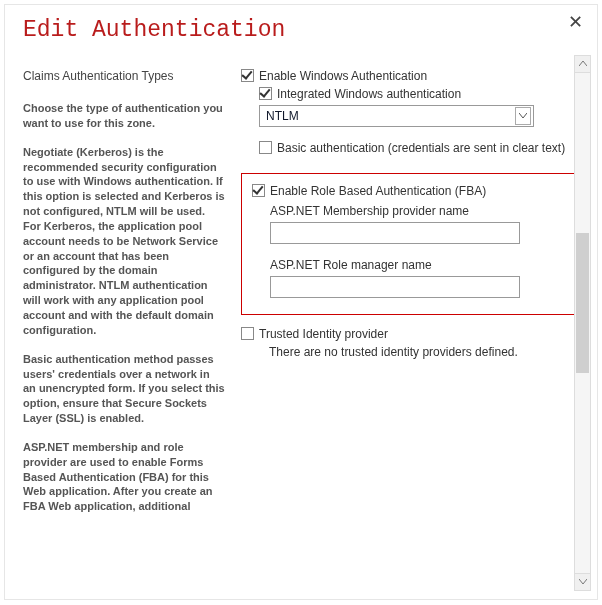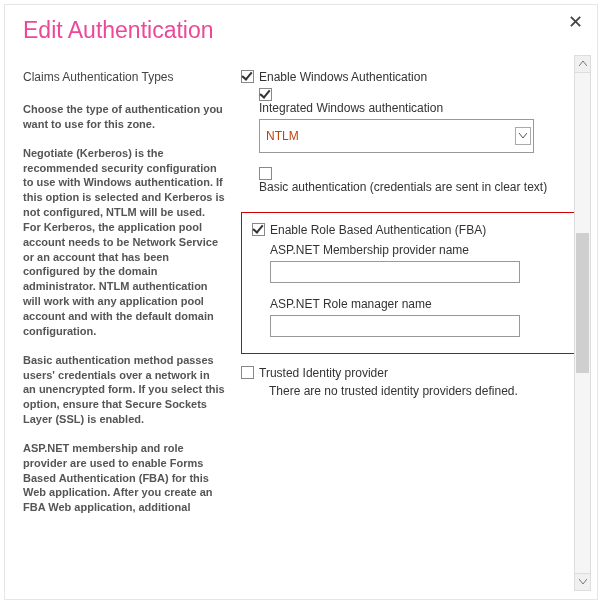--- a/index.html
+++ b/index.html
@@ -27,22 +27,23 @@
     top: 6px;
     right: 14px;
     font-size: 18px;
     font-weight: 300;
     color: #444;
     cursor: pointer;
   }
   .title {
     font-size: 23px;
     font-weight: 300;
-    color: #ec4899;
+    color: #b91c1c;
     padding: 12px 0 0 18px;
+    font-family: Liberation Mono, monospace;
   }
   .body {
     display: flex;
     padding: 26px 10px 0 18px;
   }
   .left {
     width: 212px;
     padding-right: 10px;
     color: #444;
   }
@@ -61,21 +62,21 @@
   .right {
     flex: 1;
     position: relative;
     padding-left: 6px;
   }
   .cb-row {
     display: flex;
     align-items: flex-start;
     margin-bottom: 4px;
   }
-  .cb-row.indent1 { margin-left: 18px; flex-direction: column; }
+  .cb-row.indent1 { margin-left: 18px; }
   .cb {
     width: 13px;
     height: 13px;
     border: 1px solid #888;
     margin-right: 5px;
     position: relative;
     flex: none;
     background: #fff;
   }
   .cb.checked::after {
@@ -86,28 +87,28 @@
     border: solid #333;
     border-width: 0 2px 2px 0;
     transform: rotate(40deg);
   }
   .cb-label { font-size: 12px; color: #333; }
   .select {
     margin-left: 18px;
     margin-top: 2px;
     margin-bottom: 14px;
     width: 275px;
-    height: 34px;
+    height: 22px;
     border: 1px solid #999;
     display: flex;
     align-items: center;
     justify-content: space-between;
     padding: 0 2px 0 6px;
     font-size: 12px;
-    color: #c2410c;
+    color: #0f172a;
     background: #fff;
   }
   .select .arrow-box {
     width: 16px; height: 18px;
     border: 1px solid #aaa;
     display: flex; align-items: center; justify-content: center;
   }
   .select .arrow-box svg { display:block; }
   .fba-box {
     border: 1px solid #c00;

